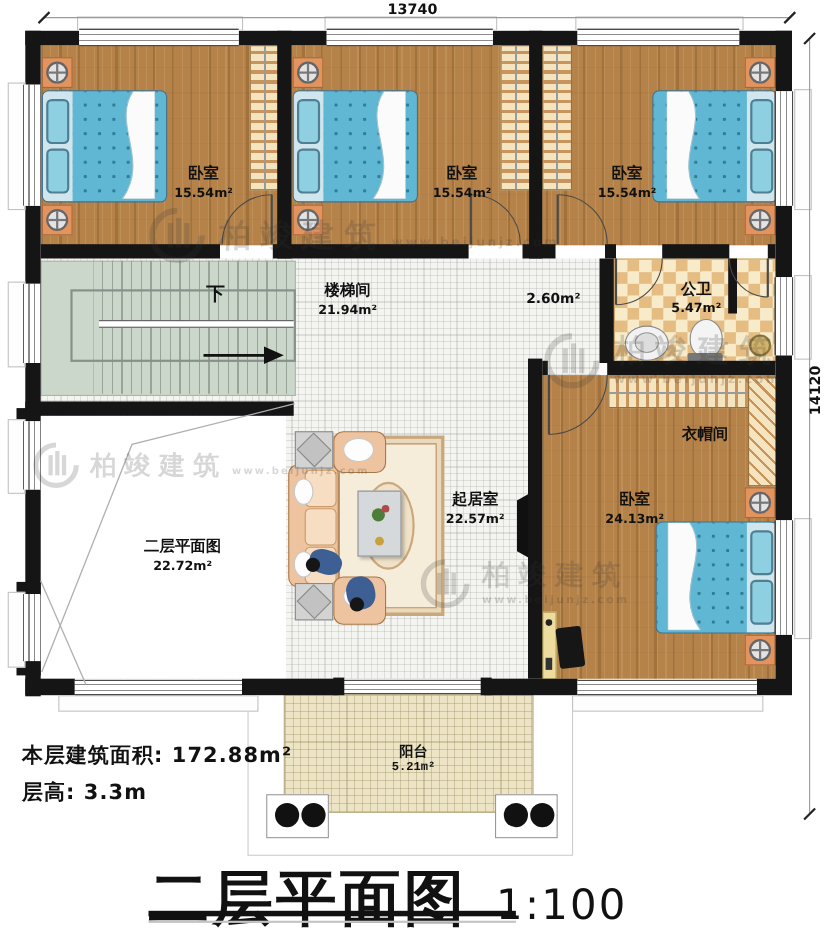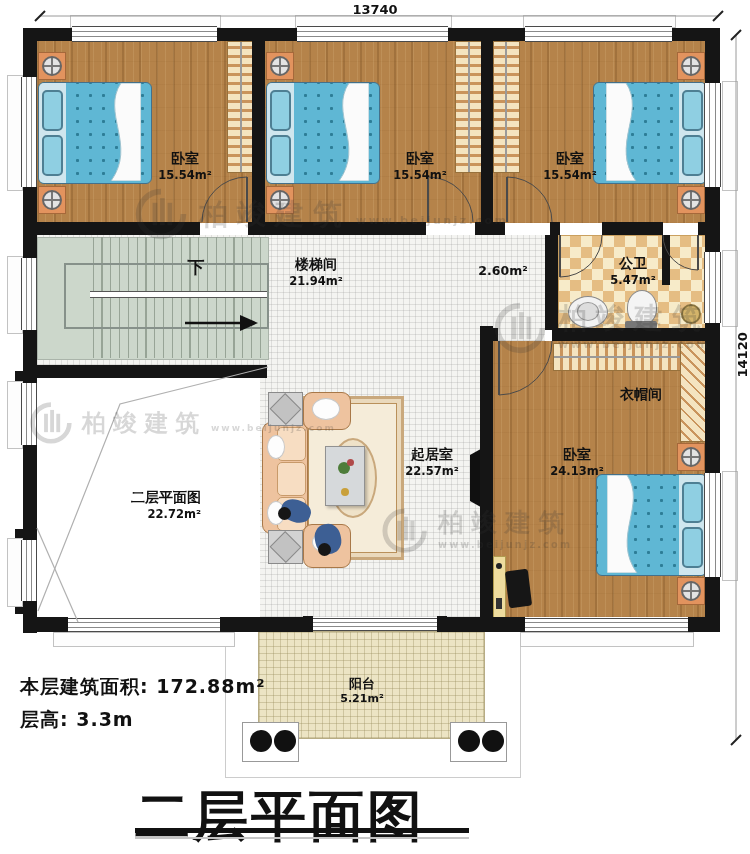--- a/index.html
+++ b/index.html
@@ -55,21 +55,21 @@
   .sidetable{position:absolute;background:#d3d3d3;border:1px solid #8a8a8a;}
   .sidetable::before{content:"";position:absolute;inset:5px;border:1px solid #8a8a8a;background:#c2c2c2;transform:rotate(45deg);}
   .rug{position:absolute;background:#f5ecd9;border:3px solid #c9a87c;box-shadow:inset 0 0 0 4px #ead9bc,inset 0 0 0 5px #b9905a;}
   .rug::after{content:"";position:absolute;left:50%;top:50%;width:44px;height:76px;transform:translate(-50%,-50%);
     border:2px solid #c9a87c;border-radius:50%;background:#efe2c8;}
   .person-body{position:absolute;background:#3d5f94;border-radius:45%;}
   .person-head{position:absolute;background:#161616;border-radius:50%;width:13px;height:13px;}
   
   .rlabel{position:absolute;transform:translateX(-50%);text-align:center;line-height:1.25;white-space:nowrap;}
   .rname{display:block;font-size:14px;font-weight:bold;}
-  .rarea{display:block;font-size:11.5px;font-weight:bold;text-align:right;}
+  .rarea{display:block;font-size:11.5px;font-weight:bold;}
   .single{position:absolute;transform:translateX(-50%);font-weight:bold;white-space:nowrap;}
   
   .wm{position:absolute;display:flex;align-items:center;gap:10px;color:rgba(55,55,55,.20);pointer-events:none;}
   .wm .brand{font-size:29px;font-weight:bold;letter-spacing:9px;line-height:1;white-space:nowrap;}
   .wm .url{font-size:11px;font-weight:bold;letter-spacing:2.5px;margin-top:3px;white-space:nowrap;}
   .wm svg{flex:0 0 auto;}
   
   .dim-top{position:absolute;left:0;top:2px;width:750px;text-align:center;font-size:13px;font-weight:bold;}
   .dim-right{position:absolute;left:712px;top:340px;width:60px;font-size:13px;font-weight:bold;transform:rotate(-90deg);transform-origin:center;}
   
@@ -373,29 +373,30 @@
     <span class="rarea">24.13m²</span>
   </div>
   <div class="rlabel" style="left:432px;top:446px;">
     <span class="rname">起居室</span>
     <span class="rarea">22.57m²</span>
   </div>
   <div class="rlabel" style="left:166px;top:489px;">
     <span class="rname">二层平面图</span>
     <span class="rarea">22.72m²</span>
   </div>
-  <div class="rlabel" style="left:362px;top:676px;">
+  <div class="rlabel" style="left:376px;top:676px;font-family:Liberation Mono, monospace;">
     <span class="rname" style="font-size:13px;">阳台</span>
     <span class="rarea" style="font-size:11px;">5.21m²</span>
   </div>
 
   <div class="dim-top">13740</div>
   <div class="dim-right">14120</div>
 
   <div class="note" style="top:674px;">本层建筑面积: 172.88m²</div>
   <div class="note" style="top:707px;">层高: 3.3m</div>
   <div class="titleblock">
     <span class="title-main">二层平面图</span>
+    <span class="title-scale">1:100</span>
   </div>
   <div class="tline1"></div>
   <div class="tline2"></div>
 
 </div>
 
 </body></html>

